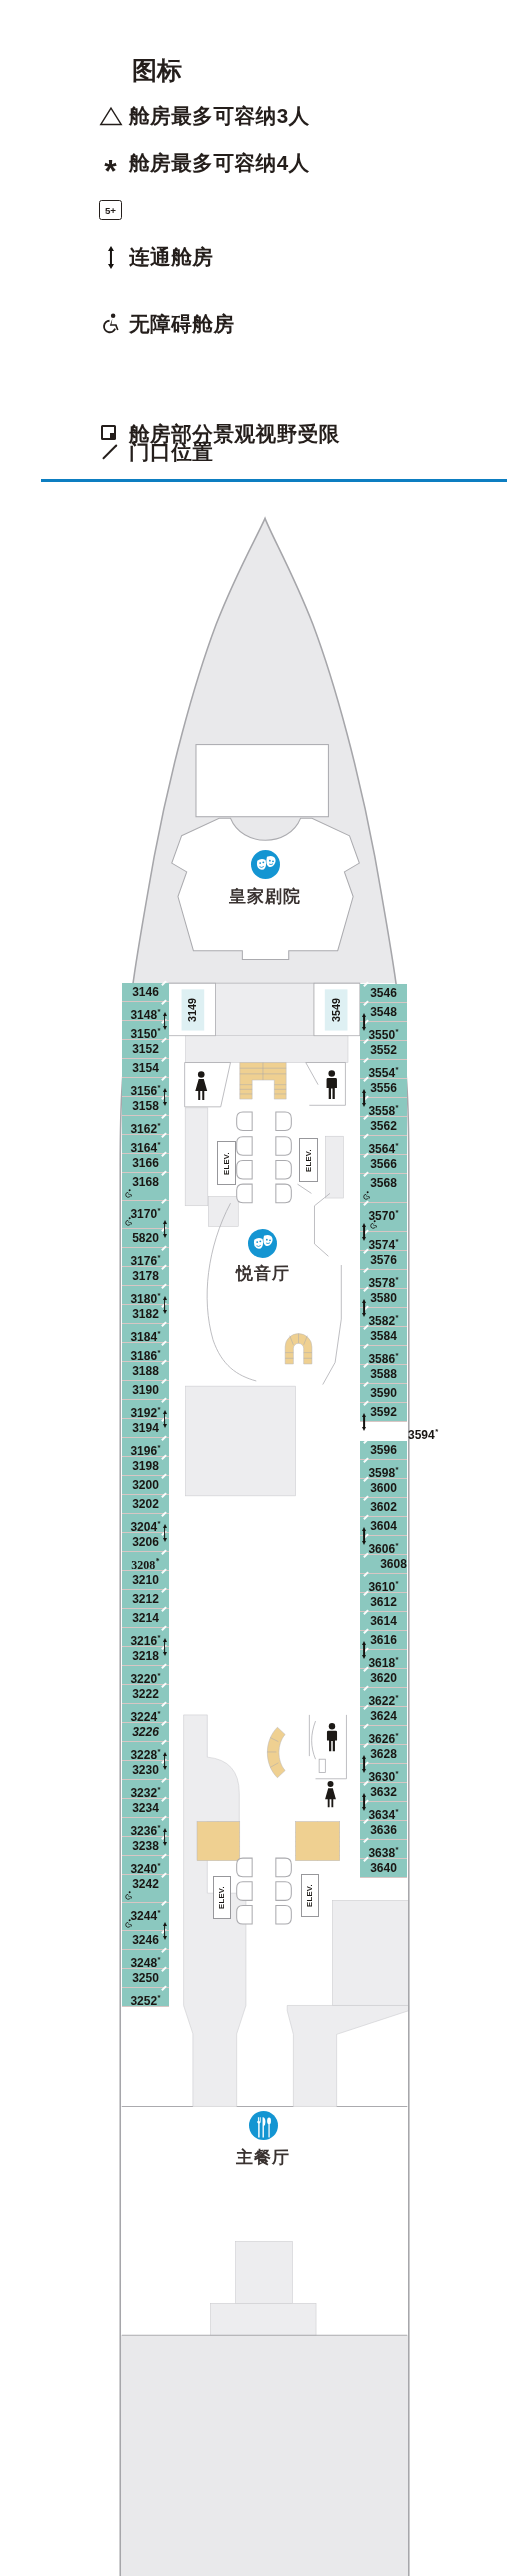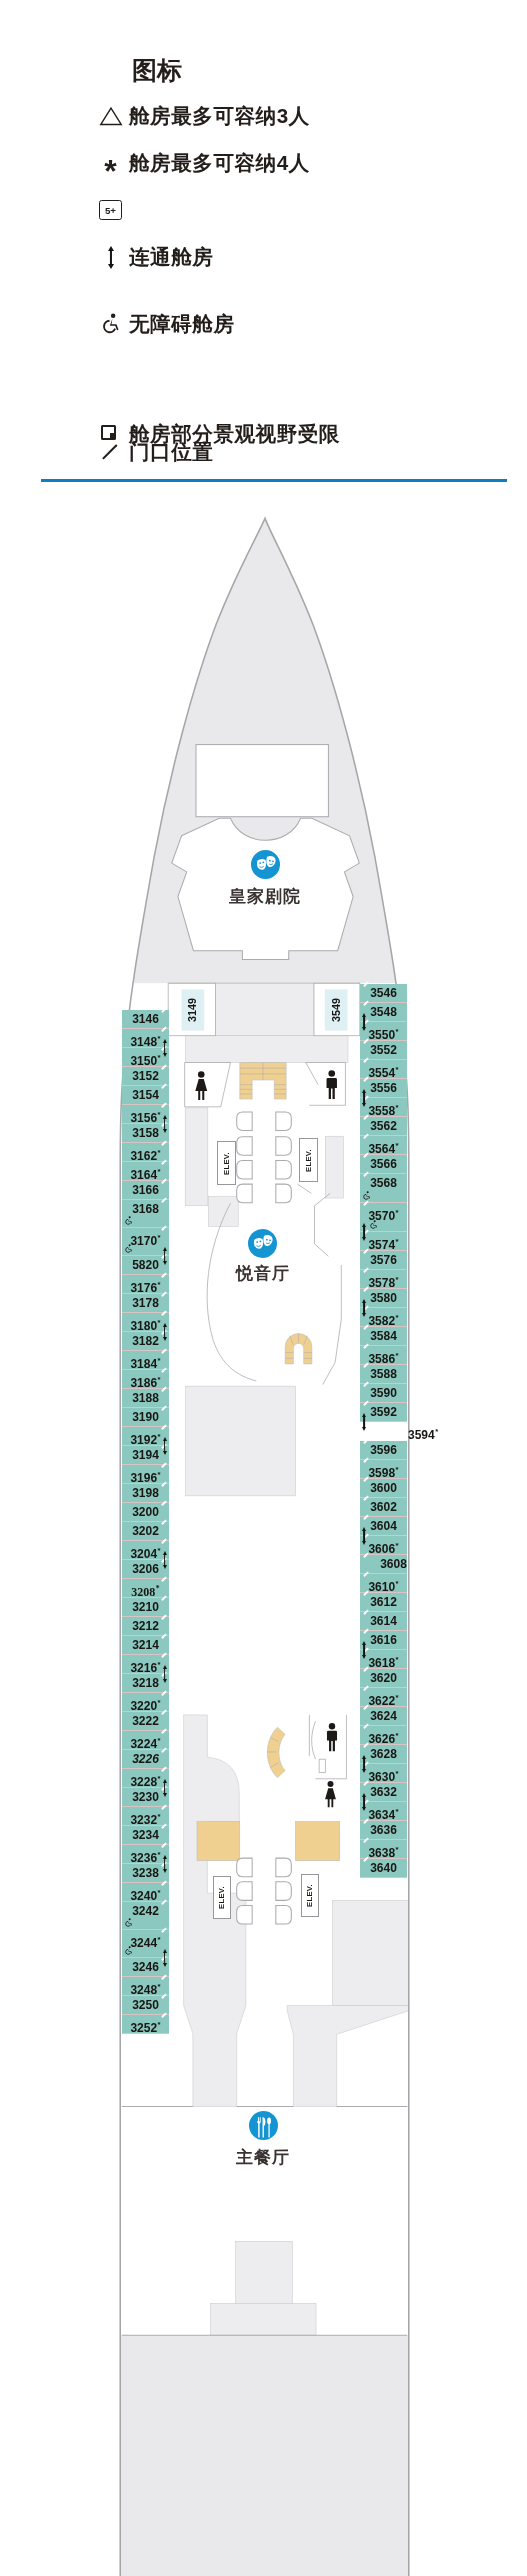--- a/index.html
+++ b/index.html
@@ -325,21 +325,21 @@
   <div class="vlab elevbox" style="left:299px;top:1138px;width:17px;height:42px">
     <span>ELEV.</span>
     </div>
   <div class="vlab elevbox" style="left:213px;top:1876px;width:15.5px;height:41px">
     <span>ELEV.</span>
     </div>
   <div class="vlab elevbox" style="left:301px;top:1874px;width:15.5px;height:41px">
     <span>ELEV.</span>
     </div>
 
-  <div id="col-left" class="cabcol" style="left:122px;top:1010px">
+  <div id="col-left" class="cabcol" style="left:122px;top:983px">
       <div class="cab" style="height: 19px; line-height: 19px;">
         <span class="lb">3146</span>
         <span class="door" style="right: 4.6px;"></span>
       </div>
       <div class="cab" style="height: 19px; line-height: 19px;">
         <span class="lb">3148<span class="st">*</span></span>
         <span class="door" style="right: 4.6px;"></span>
         <span class="varrow small carrow" style="right: 1.5px;">
           <i></i>
         </span>

